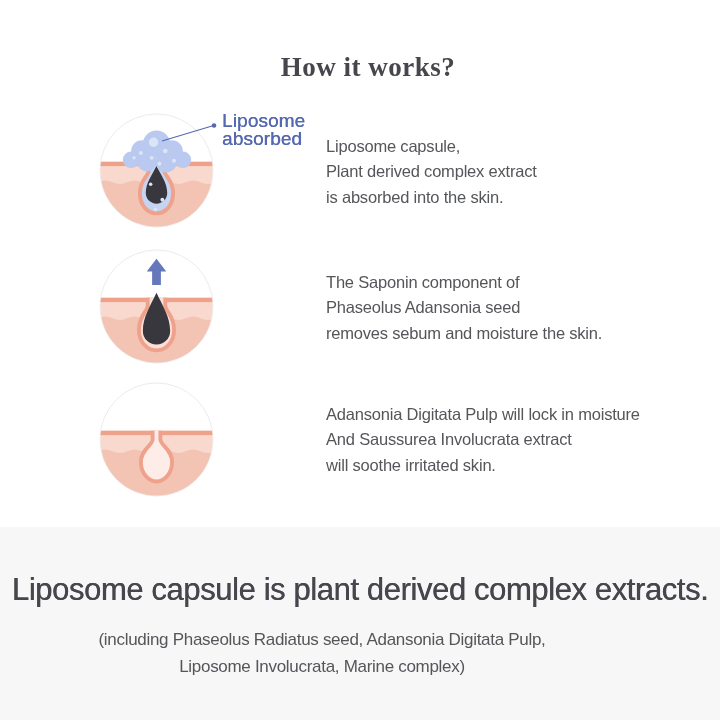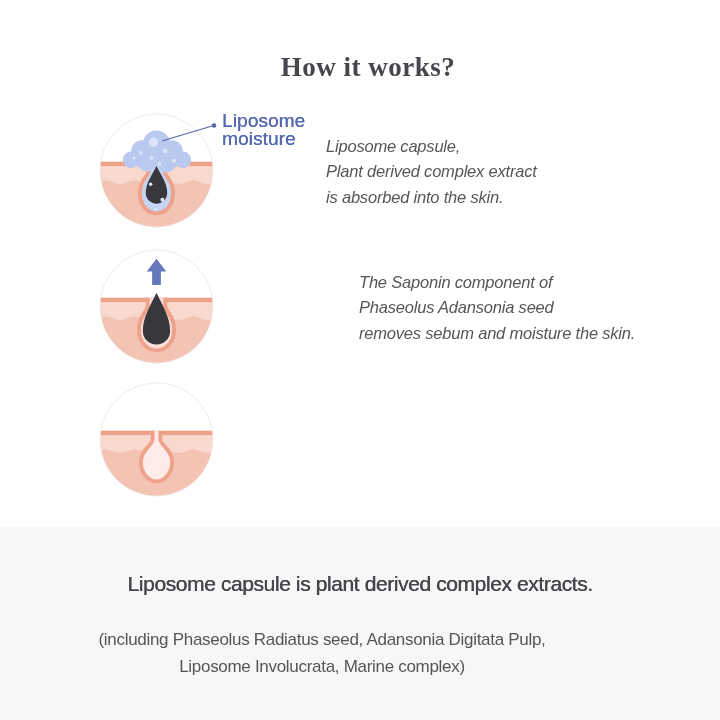--- a/index.html
+++ b/index.html
@@ -43,31 +43,31 @@
     text-shadow:0.35px 0 0 currentColor;
     letter-spacing:0.1px;
   }
   .capsule-label span { display:block; }
 
   .text-block {
     position:absolute; left:326px;
     font-size:16.5px; line-height:25.3px; letter-spacing:-0.2px;
     color:var(--body-text,#55565a);
   }
-  .t1 { top:134px; } .t2 { top:270px;margin-left:33px; } .t3 { top:402px; }
-  .text-block span { display:block;font-style:italic; }
+  .t1 { top:134px; } .t2 { top:270px; } .t3 { top:402px; }
+  .text-block span { display:block; }
 
   .footer-panel {
     position:absolute; left:0; top:527px; width:720px; height:193px;
     background:var(--panel-bg,#f7f7f7);
   }
   .footer-heading {
     position:absolute; left:0; top:45px; width:720px; margin:0;
     text-align:center;
-    font-size:21px; letter-spacing:-0.4px; font-weight:normal;
+    font-size:31px; letter-spacing:-0.4px; font-weight:normal;
     color:var(--title-text,#4e4f54);
     text-shadow:0.4px 0 0 currentColor;
   }
   .footer-sub {
     position:absolute; left:0; top:100px; width:644px;
     text-align:center;
     font-size:17px; line-height:26.5px; letter-spacing:-0.3px;
     color:var(--body-text,#55565a);
   }
   .footer-sub span { display:block; }
@@ -115,21 +115,21 @@
       </g>
     </svg>
   </div>
 
   <svg class="leader-svg" viewBox="0 0 64 30">
     <line x1="4" y1="26" x2="54" y2="11" class="leader"></line>
     <circle cx="56" cy="10.5" r="2.3" class="leader-dot"></circle>
   </svg>
   <div class="capsule-label">
     <span>Liposome</span>
-    <span>moisture</span>
+    <span>absorbed</span>
   </div>
 
   <div class="text-block t1">
     <span>Liposome capsule,</span>
     <span>Plant derived complex extract</span>
     <span>is absorbed into the skin.</span>
   </div>
 
   <div class="circle-wrap c2">
     <svg viewBox="0 0 120 120">
@@ -166,20 +166,25 @@
       <circle cx="60" cy="60" r="58" class="circle-face"></circle>
       <g clip-path="url(#clipC)">
         <rect x="0" y="51" width="120" height="69" class="skin-band"></rect>
         <path d="M0,72 q7.5,-3.5 15,0 t15,0 t15,0 t15,0 t15,0 t15,0 t15,0 t15,0 L120,120 L0,120 Z" class="skin-main"></path>
         <rect x="0" y="51" width="120" height="4.5" class="skin-line"></rect>
         <path d="M56,51 L56,60 C56,66 44,70 44,83 C44,95 52,103 60,103 C68,103 76,95 76,83 C76,70 64,66 64,60 L64,51" class="pore-3"></path>
       </g>
     </svg>
   </div>
 
+  <div class="text-block t3">
+    <span>Adansonia Digitata Pulp will lock in moisture</span>
+    <span>And Saussurea Involucrata extract</span>
+    <span>will soothe irritated skin.</span>
+  </div>
 
   <div class="footer-panel">
     <h2 class="footer-heading">Liposome capsule is plant derived complex extracts.</h2>
     <div class="footer-sub">
       <span>(including Phaseolus Radiatus seed, Adansonia Digitata Pulp,</span>
       <span>Liposome Involucrata, Marine complex)</span>
     </div>
   </div>
 
 </div>

